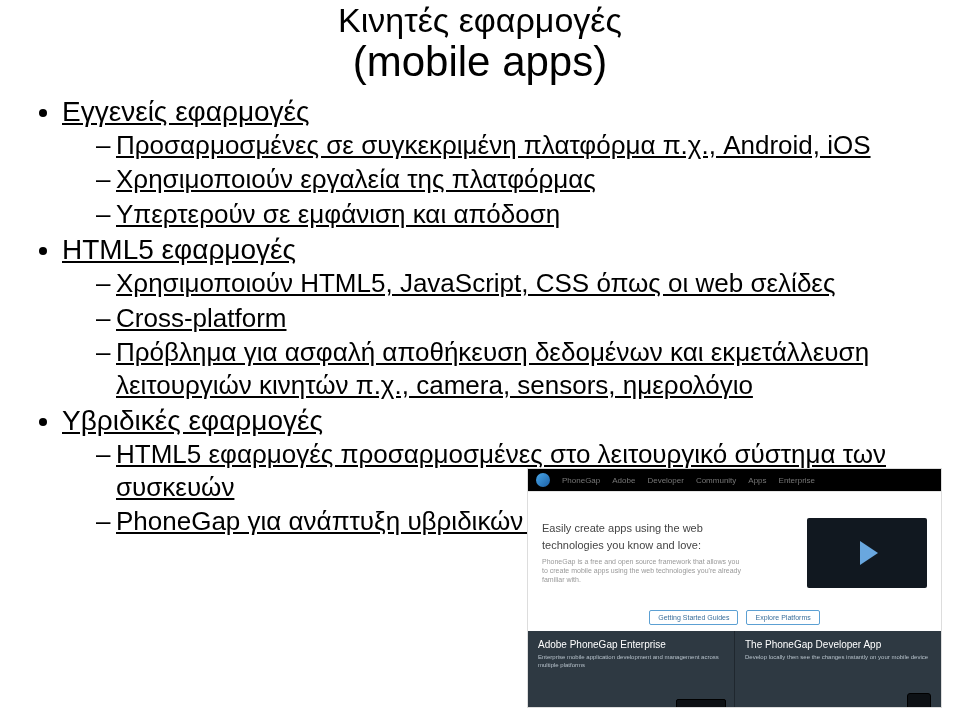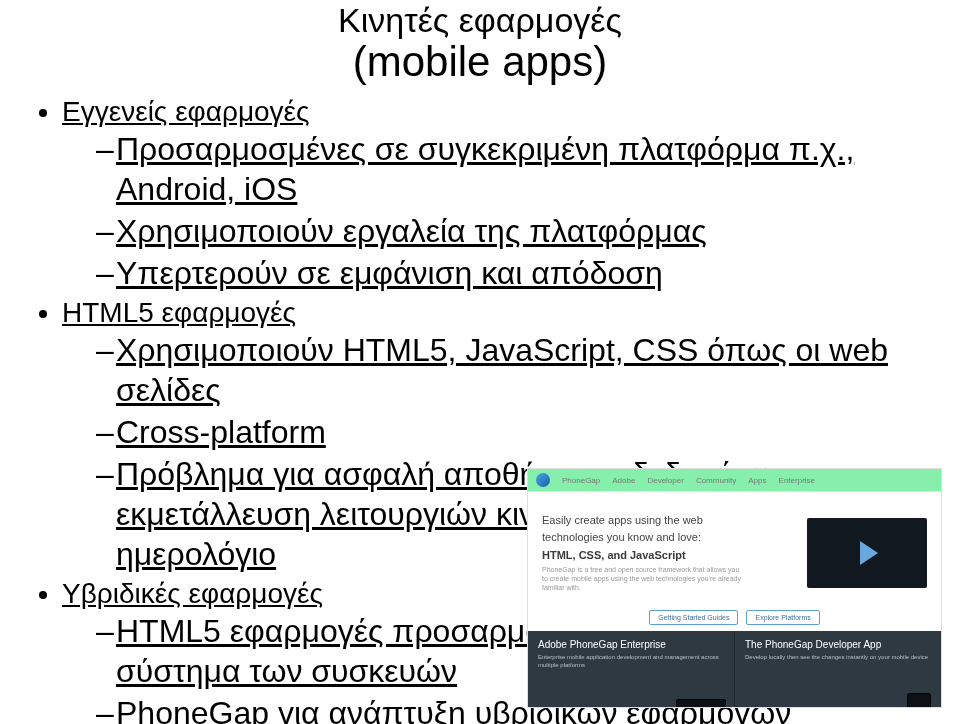--- a/index.html
+++ b/index.html
@@ -43,21 +43,21 @@
   line-height: 1.25;
   margin-bottom: 2px;
   text-decoration: underline;
 }
 ul.lvl2 {
   margin: 0;
   padding: 0 0 0 34px;
   list-style: none;
 }
 ul.lvl2 > li {
-  font-size: 32px;
+  font-size: 26px;
   line-height: 1.25;
   position: relative;
   padding-left: 20px;
   margin-bottom: 2px;
 }
 ul.lvl2 > li:before {
   content: "–";
   position: absolute;
   left: 0;
 }
@@ -70,21 +70,21 @@
   height: 240px;
   background: #f5f6f8;
   border: 1px solid #ddd;
   box-sizing: border-box;
   overflow: hidden;
   font-size: 10px;
   color: #555;
 }
 .thumb .topbar {
   height: 22px;
-  background: #86efac;
+  background: #000000;
   border-bottom: 1px solid #e5e5e5;
   display: flex;
   align-items: center;
   padding: 0 8px;
   gap: 12px;
   font-size: 8px;
   color: #777;
 }
 .thumb .topbar .logo {
   width: 14px;
@@ -246,21 +246,20 @@
       <span>Adobe</span>
       <span>Developer</span>
       <span>Community</span>
       <span>Apps</span>
       <span>Enterprise</span>
     </div>
     <div class="hero">
       <div class="copy">
         <div class="h1">Easily create apps using the web</div>
         <div class="h1">technologies you know and love:</div>
-        <div class="tech">HTML, CSS, and JavaScript</div>
         <div class="sub">PhoneGap is a free and open source framework that allows you to create mobile apps using the web technologies you're already familiar with.</div>
       </div>
       <div class="play"></div>
     </div>
     <div class="btnrow">
       <span class="btn">Getting Started Guides</span>
       <span class="btn">Explore Platforms</span>
     </div>
     <div class="cards">
       <div class="card">

